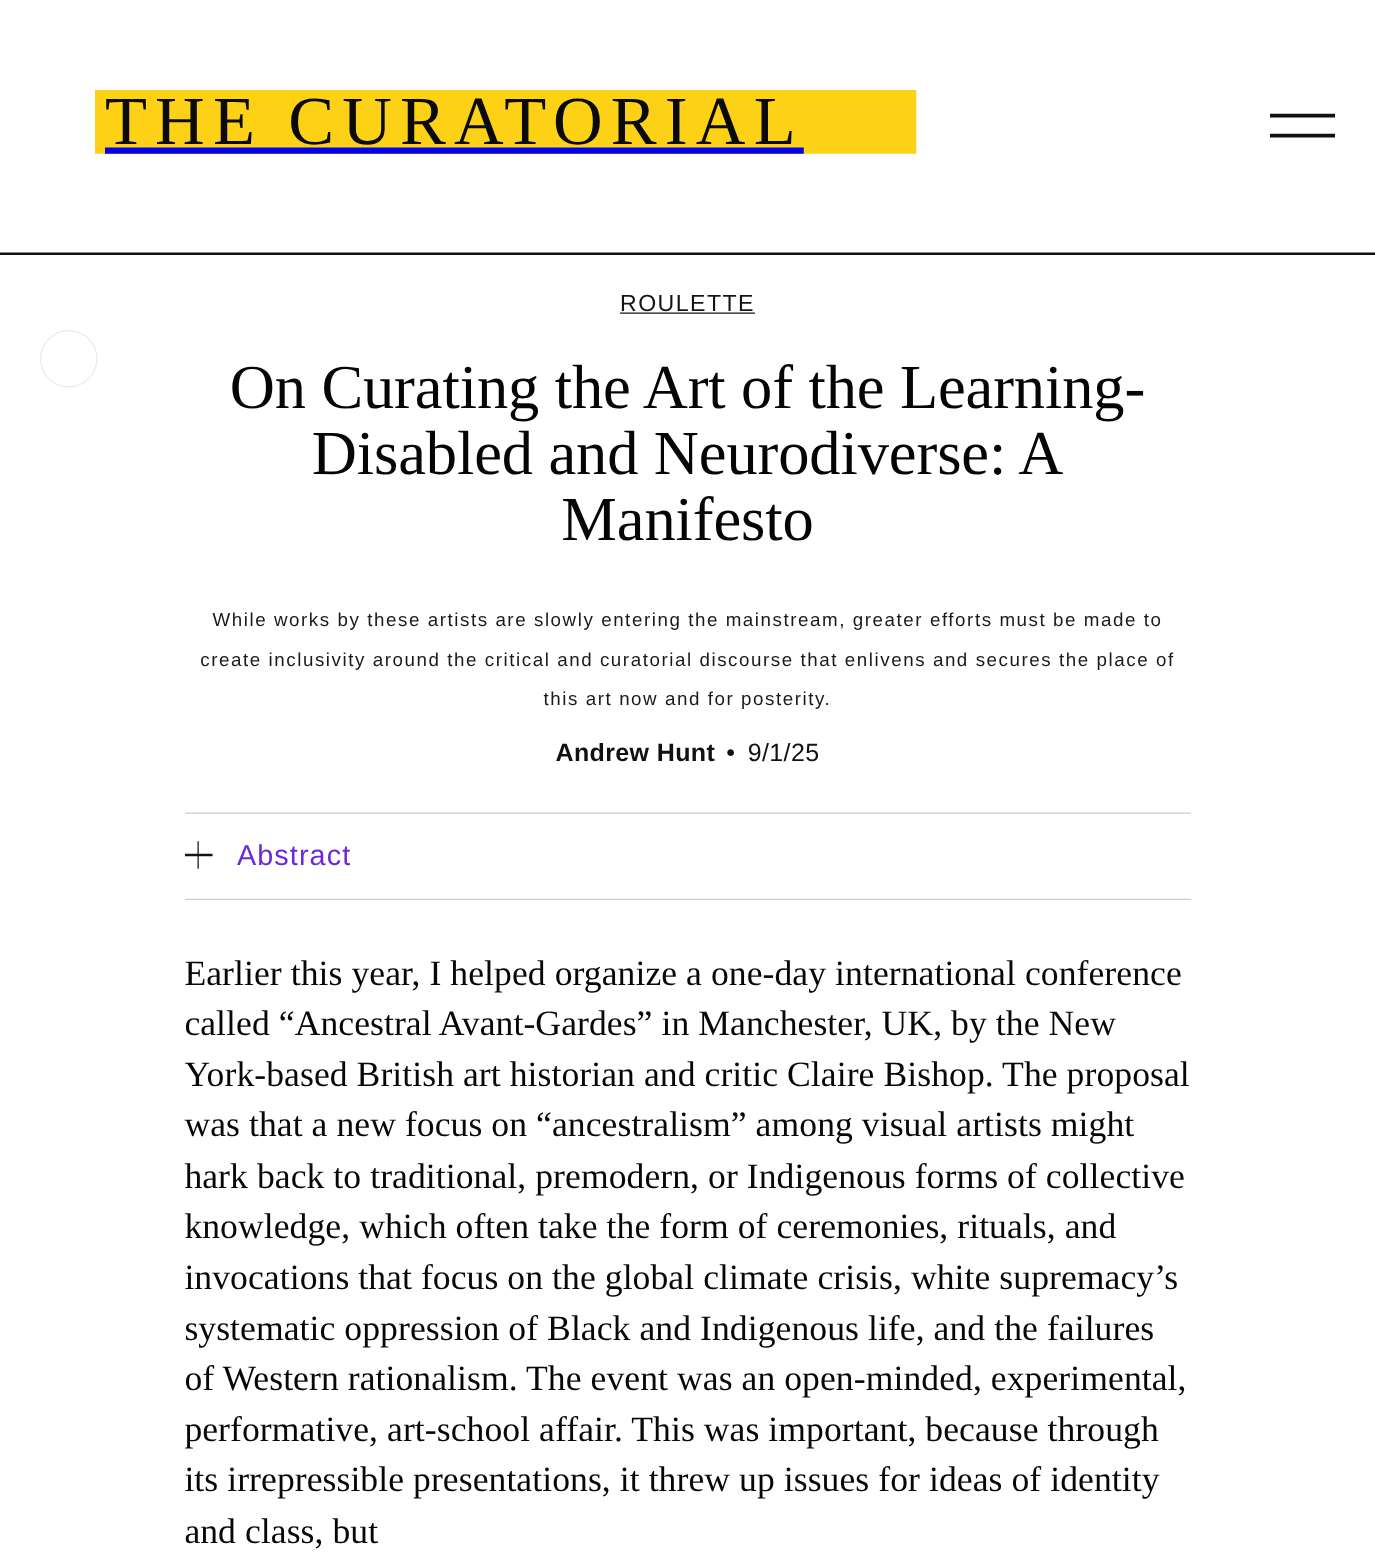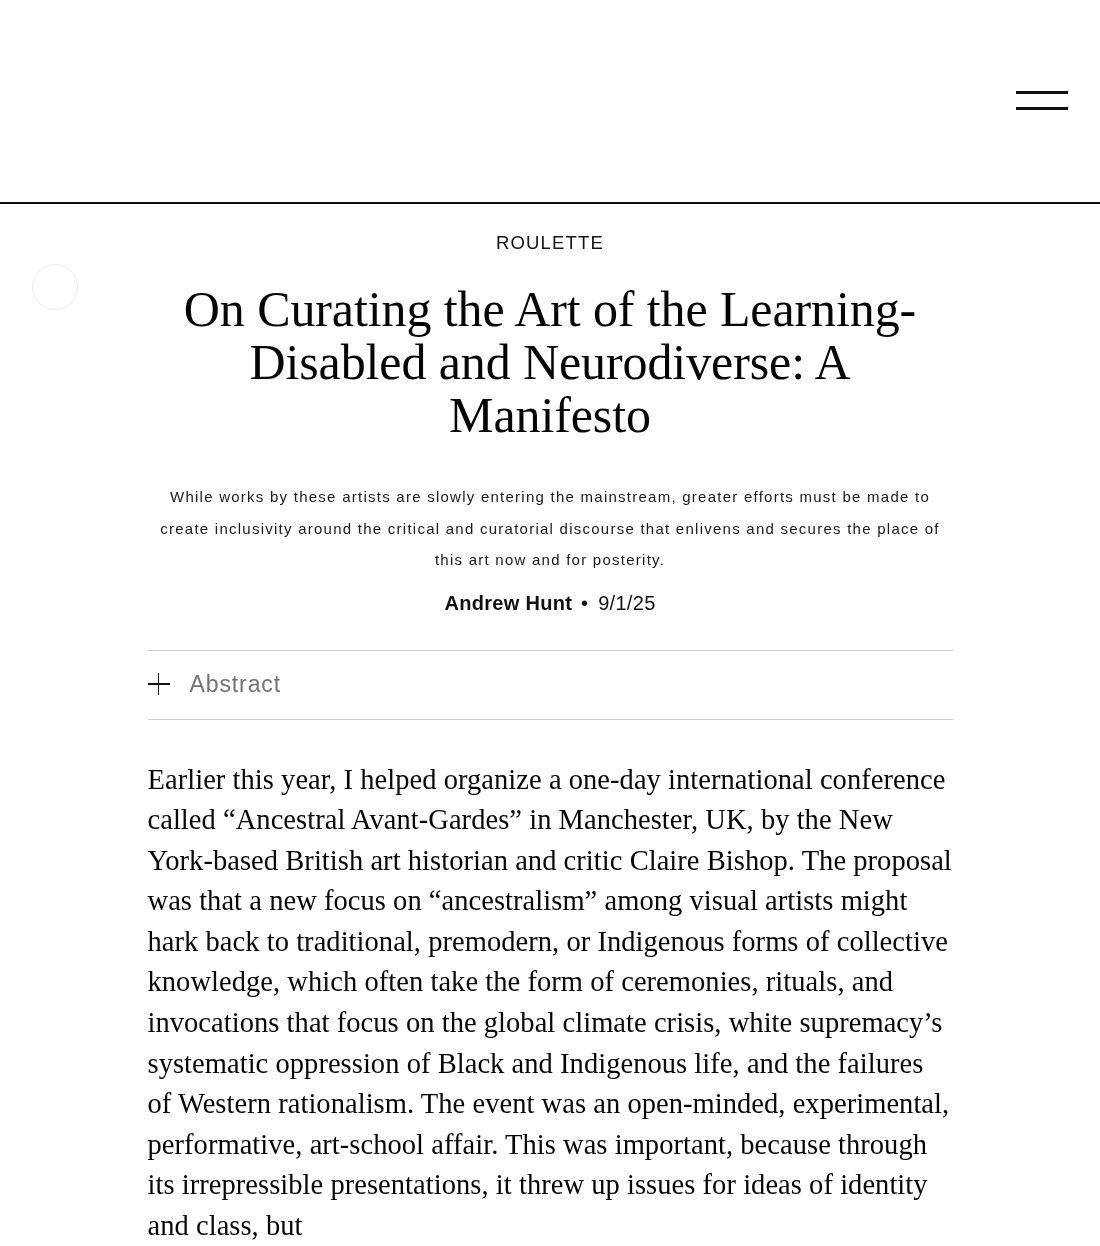--- a/index.html
+++ b/index.html
@@ -96,20 +96,21 @@
 
   .kicker {
     text-align: center;
     font-size: 18.5px;
     letter-spacing: 1.15px;
     color: #151515;
     text-transform: uppercase;
     margin: 0;
     padding-top: 2px;
     font-weight: 400;
+    text-decoration: underline;
   }
 
   .headline {
     font-family: "Liberation Serif", serif;
     font-weight: 400;
     font-size: 50px;
     line-height: 53px;
     text-align: center;
     letter-spacing: -0.1px;
     color: #050505;
@@ -173,40 +174,44 @@
     left: 0; top: 10px;
     width: 22px; height: 1.6px;
   }
   .plus-icon::after {
     top: 0; left: 10px;
     height: 22px; width: 1.6px;
   }
   .accordion-label {
     font-size: 23px;
     letter-spacing: 0.9px;
-    color: #737373;
+    color: #6d28d9;
   }
 
   
   .body-copy {
     width: 805px;
     margin: 40px auto 0 auto;
     font-family: "Liberation Serif", serif;
     font-size: 28.5px;
     line-height: 40.6px;
     color: #070707;
     letter-spacing: 0.05px;
     text-align: left;
   }
   .body-copy p { margin: 0; }
 </style>
 </head>
 <body>
 
 <header class="site-header">
+  <a class="logo-wrap" href="#">
+    <span class="logo-highlight"></span>
+    <span class="logo-text">THE CURATORIAL</span>
+  </a>
 
   <button class="menu-button" aria-label="Menu">
     <span class="bar"></span>
     <span class="bar"></span>
   </button>
 </header>
 
 <main class="article">
 
   <div class="side-marker"></div>

